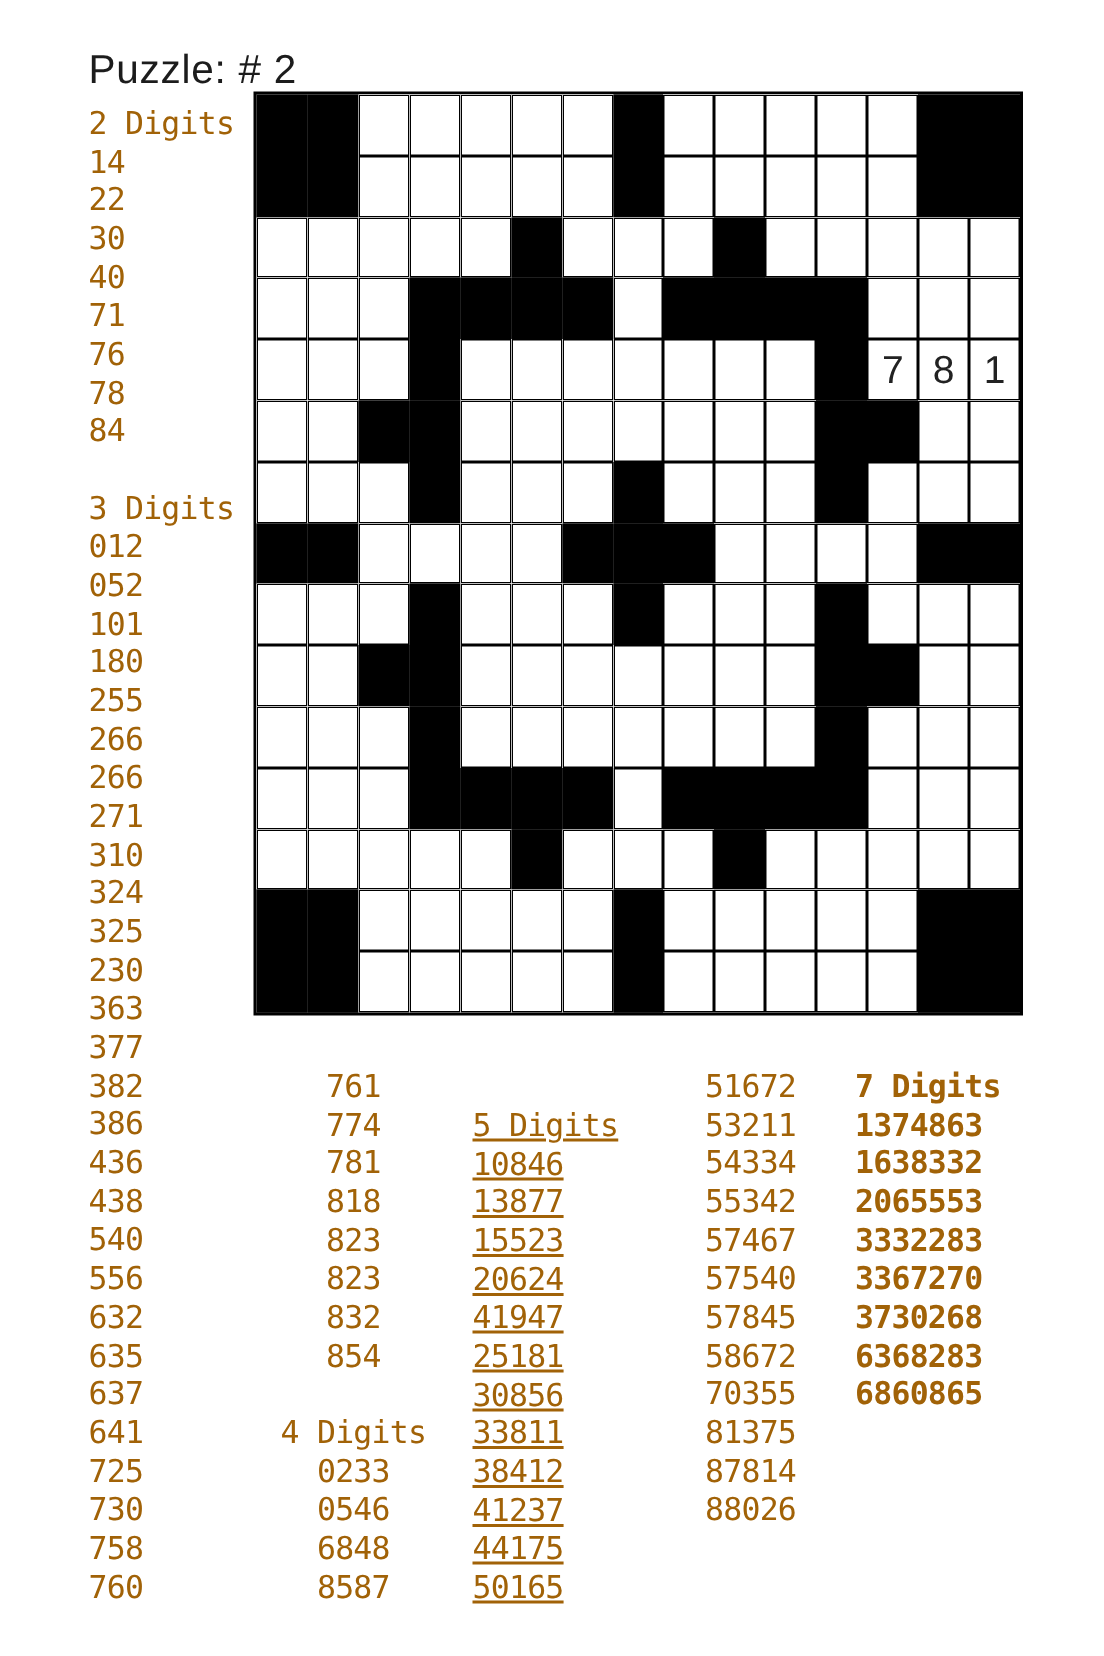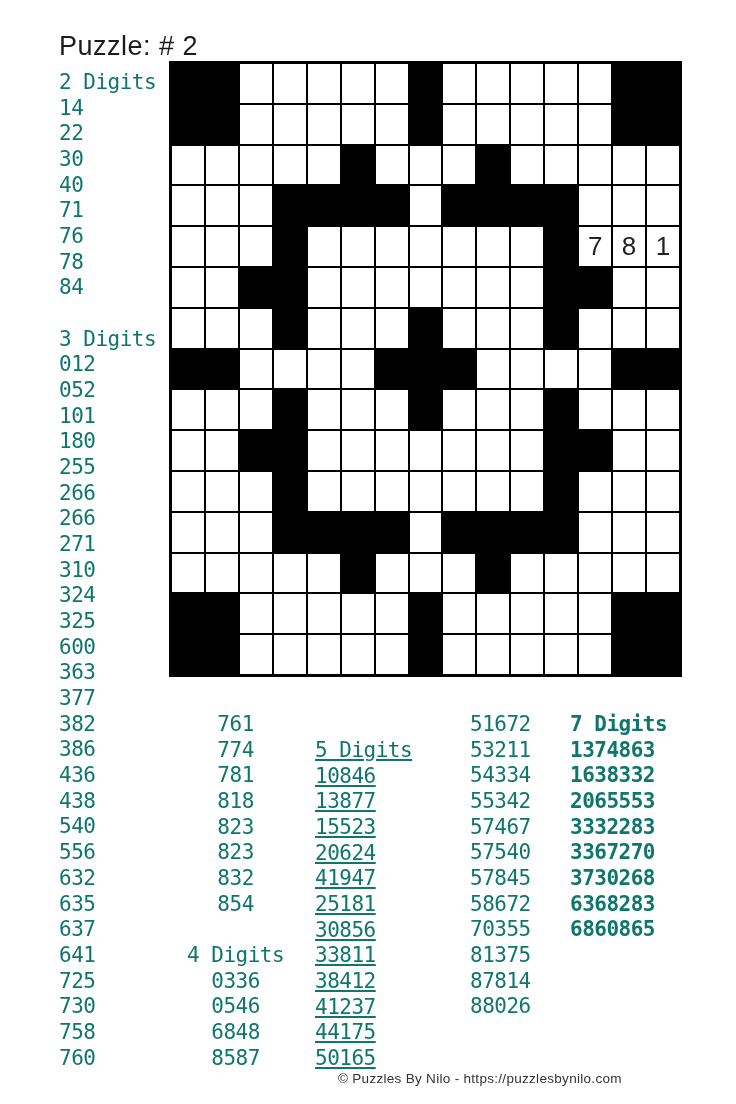--- a/index.html
+++ b/index.html
@@ -9,21 +9,21 @@
          font-family:"Liberation Sans","DejaVu Sans",sans-serif;
          font-size:27px;font-weight:400;color:#1c1c1c;letter-spacing:0.5px;}
   .grid{position:absolute;left:169px;top:61px;width:509px;height:612px;
         display:grid;grid-template-columns:repeat(15,1fr);grid-template-rows:repeat(15,1fr);
         border:2px solid #000;background:#fff;}
   .cell{box-shadow:inset 0 0 0 1px #000;background:#fff;
         display:flex;align-items:center;justify-content:center;
         font-family:"Liberation Sans","DejaVu Sans",sans-serif;
         font-size:26px;font-weight:400;color:#222;}
   .cell.black{background:#000;}
-  .wcol{position:absolute;font-size:21px;line-height:25.68px;color:#0f766e;letter-spacing:-0.5px;}
+  .wcol{position:absolute;font-size:21px;line-height:25.68px;color:#a16207;letter-spacing:-0.5px;}
   .wline{height:25.68px;white-space:pre;}
   .wcol-0{left:59px;top:70px;}
   .wcol-1{left:187px;top:712px;text-align:center;}
   .wcol-2{left:315px;top:738px;text-decoration:underline;}
   .wcol-3{left:470px;top:712px;}
   .wcol-4{left:570px;top:712px;font-weight:bold;}
   .footer{position:absolute;left:338px;top:1071px;
           font-family:"Liberation Sans","DejaVu Sans",sans-serif;
           font-size:13.5px;color:#333;letter-spacing:0.3px;}
 </style>
@@ -276,21 +276,21 @@
         <div class="wline">052</div>
         <div class="wline">101</div>
         <div class="wline">180</div>
         <div class="wline">255</div>
         <div class="wline">266</div>
         <div class="wline">266</div>
         <div class="wline">271</div>
         <div class="wline">310</div>
         <div class="wline">324</div>
         <div class="wline">325</div>
-        <div class="wline">600</div>
+        <div class="wline">230</div>
         <div class="wline">363</div>
         <div class="wline">377</div>
         <div class="wline">382</div>
         <div class="wline">386</div>
         <div class="wline">436</div>
         <div class="wline">438</div>
         <div class="wline">540</div>
         <div class="wline">556</div>
         <div class="wline">632</div>
         <div class="wline">635</div>
@@ -305,21 +305,21 @@
         <div class="wline">761</div>
         <div class="wline">774</div>
         <div class="wline">781</div>
         <div class="wline">818</div>
         <div class="wline">823</div>
         <div class="wline">823</div>
         <div class="wline">832</div>
         <div class="wline">854</div>
         <div class="wline"></div>
         <div class="wline">4 Digits</div>
-        <div class="wline">0336</div>
+        <div class="wline">0233</div>
         <div class="wline">0546</div>
         <div class="wline">6848</div>
         <div class="wline">8587</div>
       </div>
       <div class="wcol wcol-2">
         <div class="wline">5 Digits</div>
         <div class="wline">10846</div>
         <div class="wline">13877</div>
         <div class="wline">15523</div>
         <div class="wline">20624</div>
@@ -351,14 +351,13 @@
         <div class="wline">1374863</div>
         <div class="wline">1638332</div>
         <div class="wline">2065553</div>
         <div class="wline">3332283</div>
         <div class="wline">3367270</div>
         <div class="wline">3730268</div>
         <div class="wline">6368283</div>
         <div class="wline">6860865</div>
       </div>
     </div>
-  <div class="footer">© Puzzles By Nilo - https://puzzlesbynilo.com</div>
 </div>
 
 </body></html>

